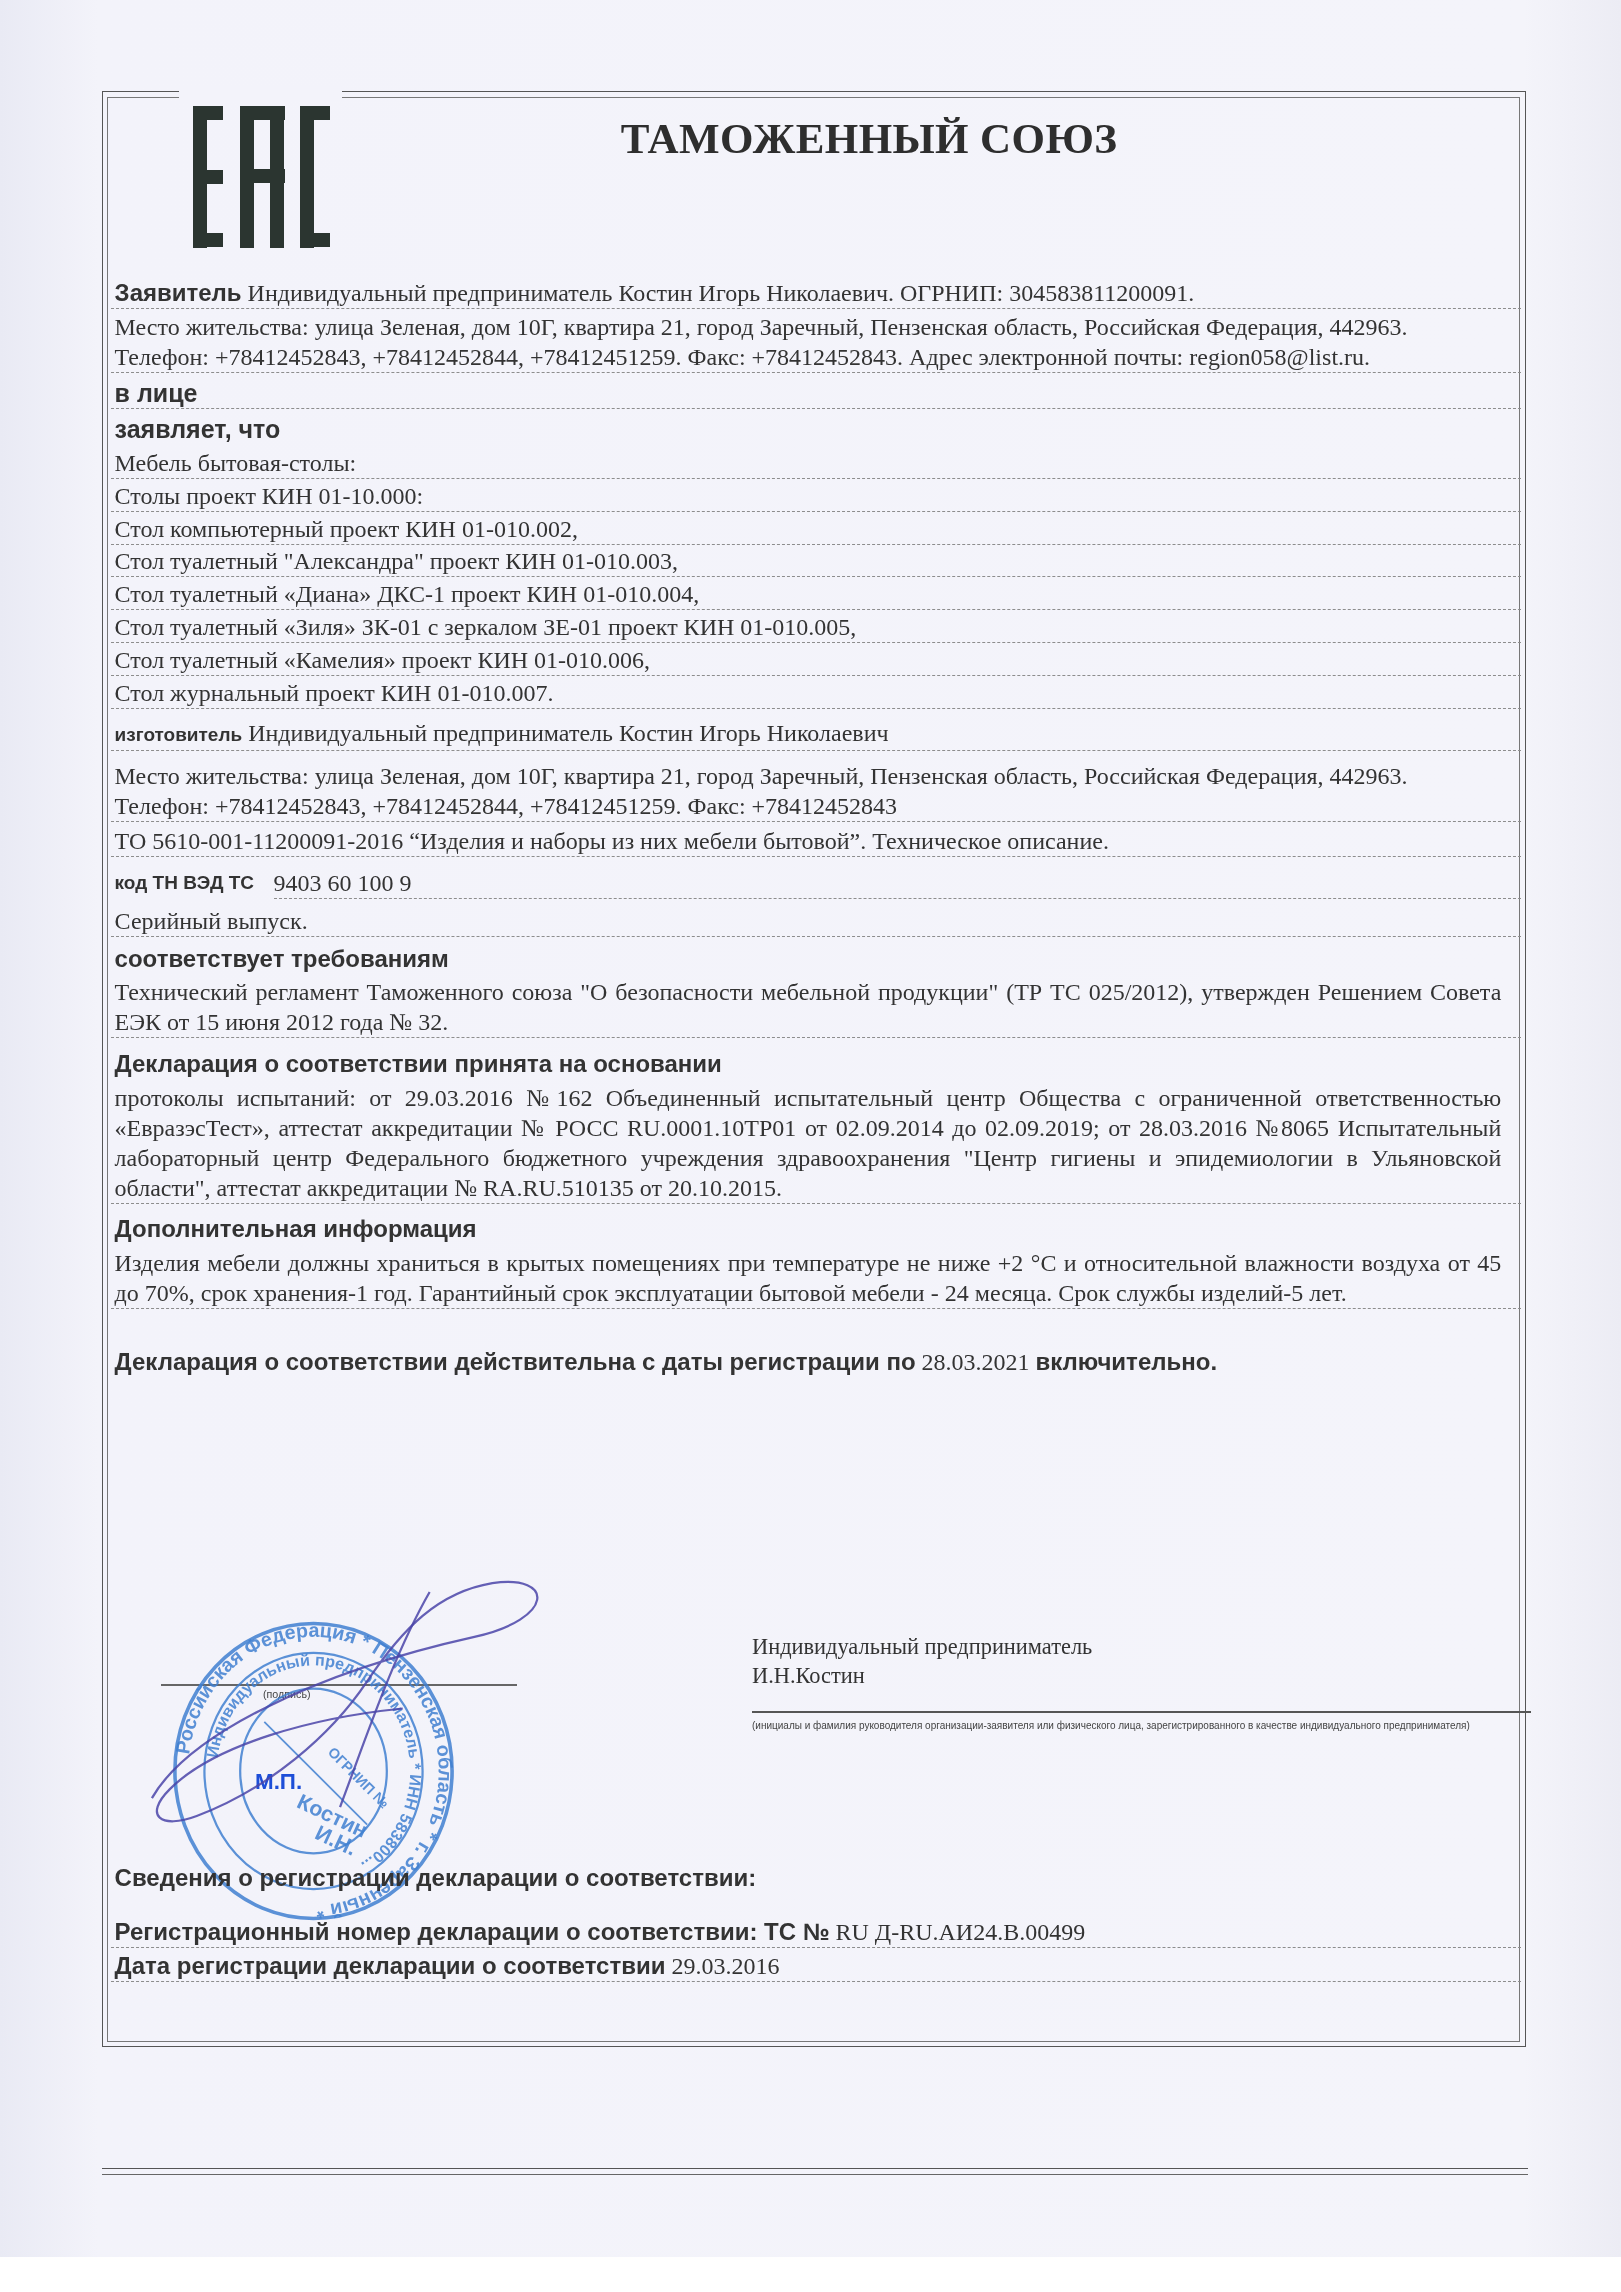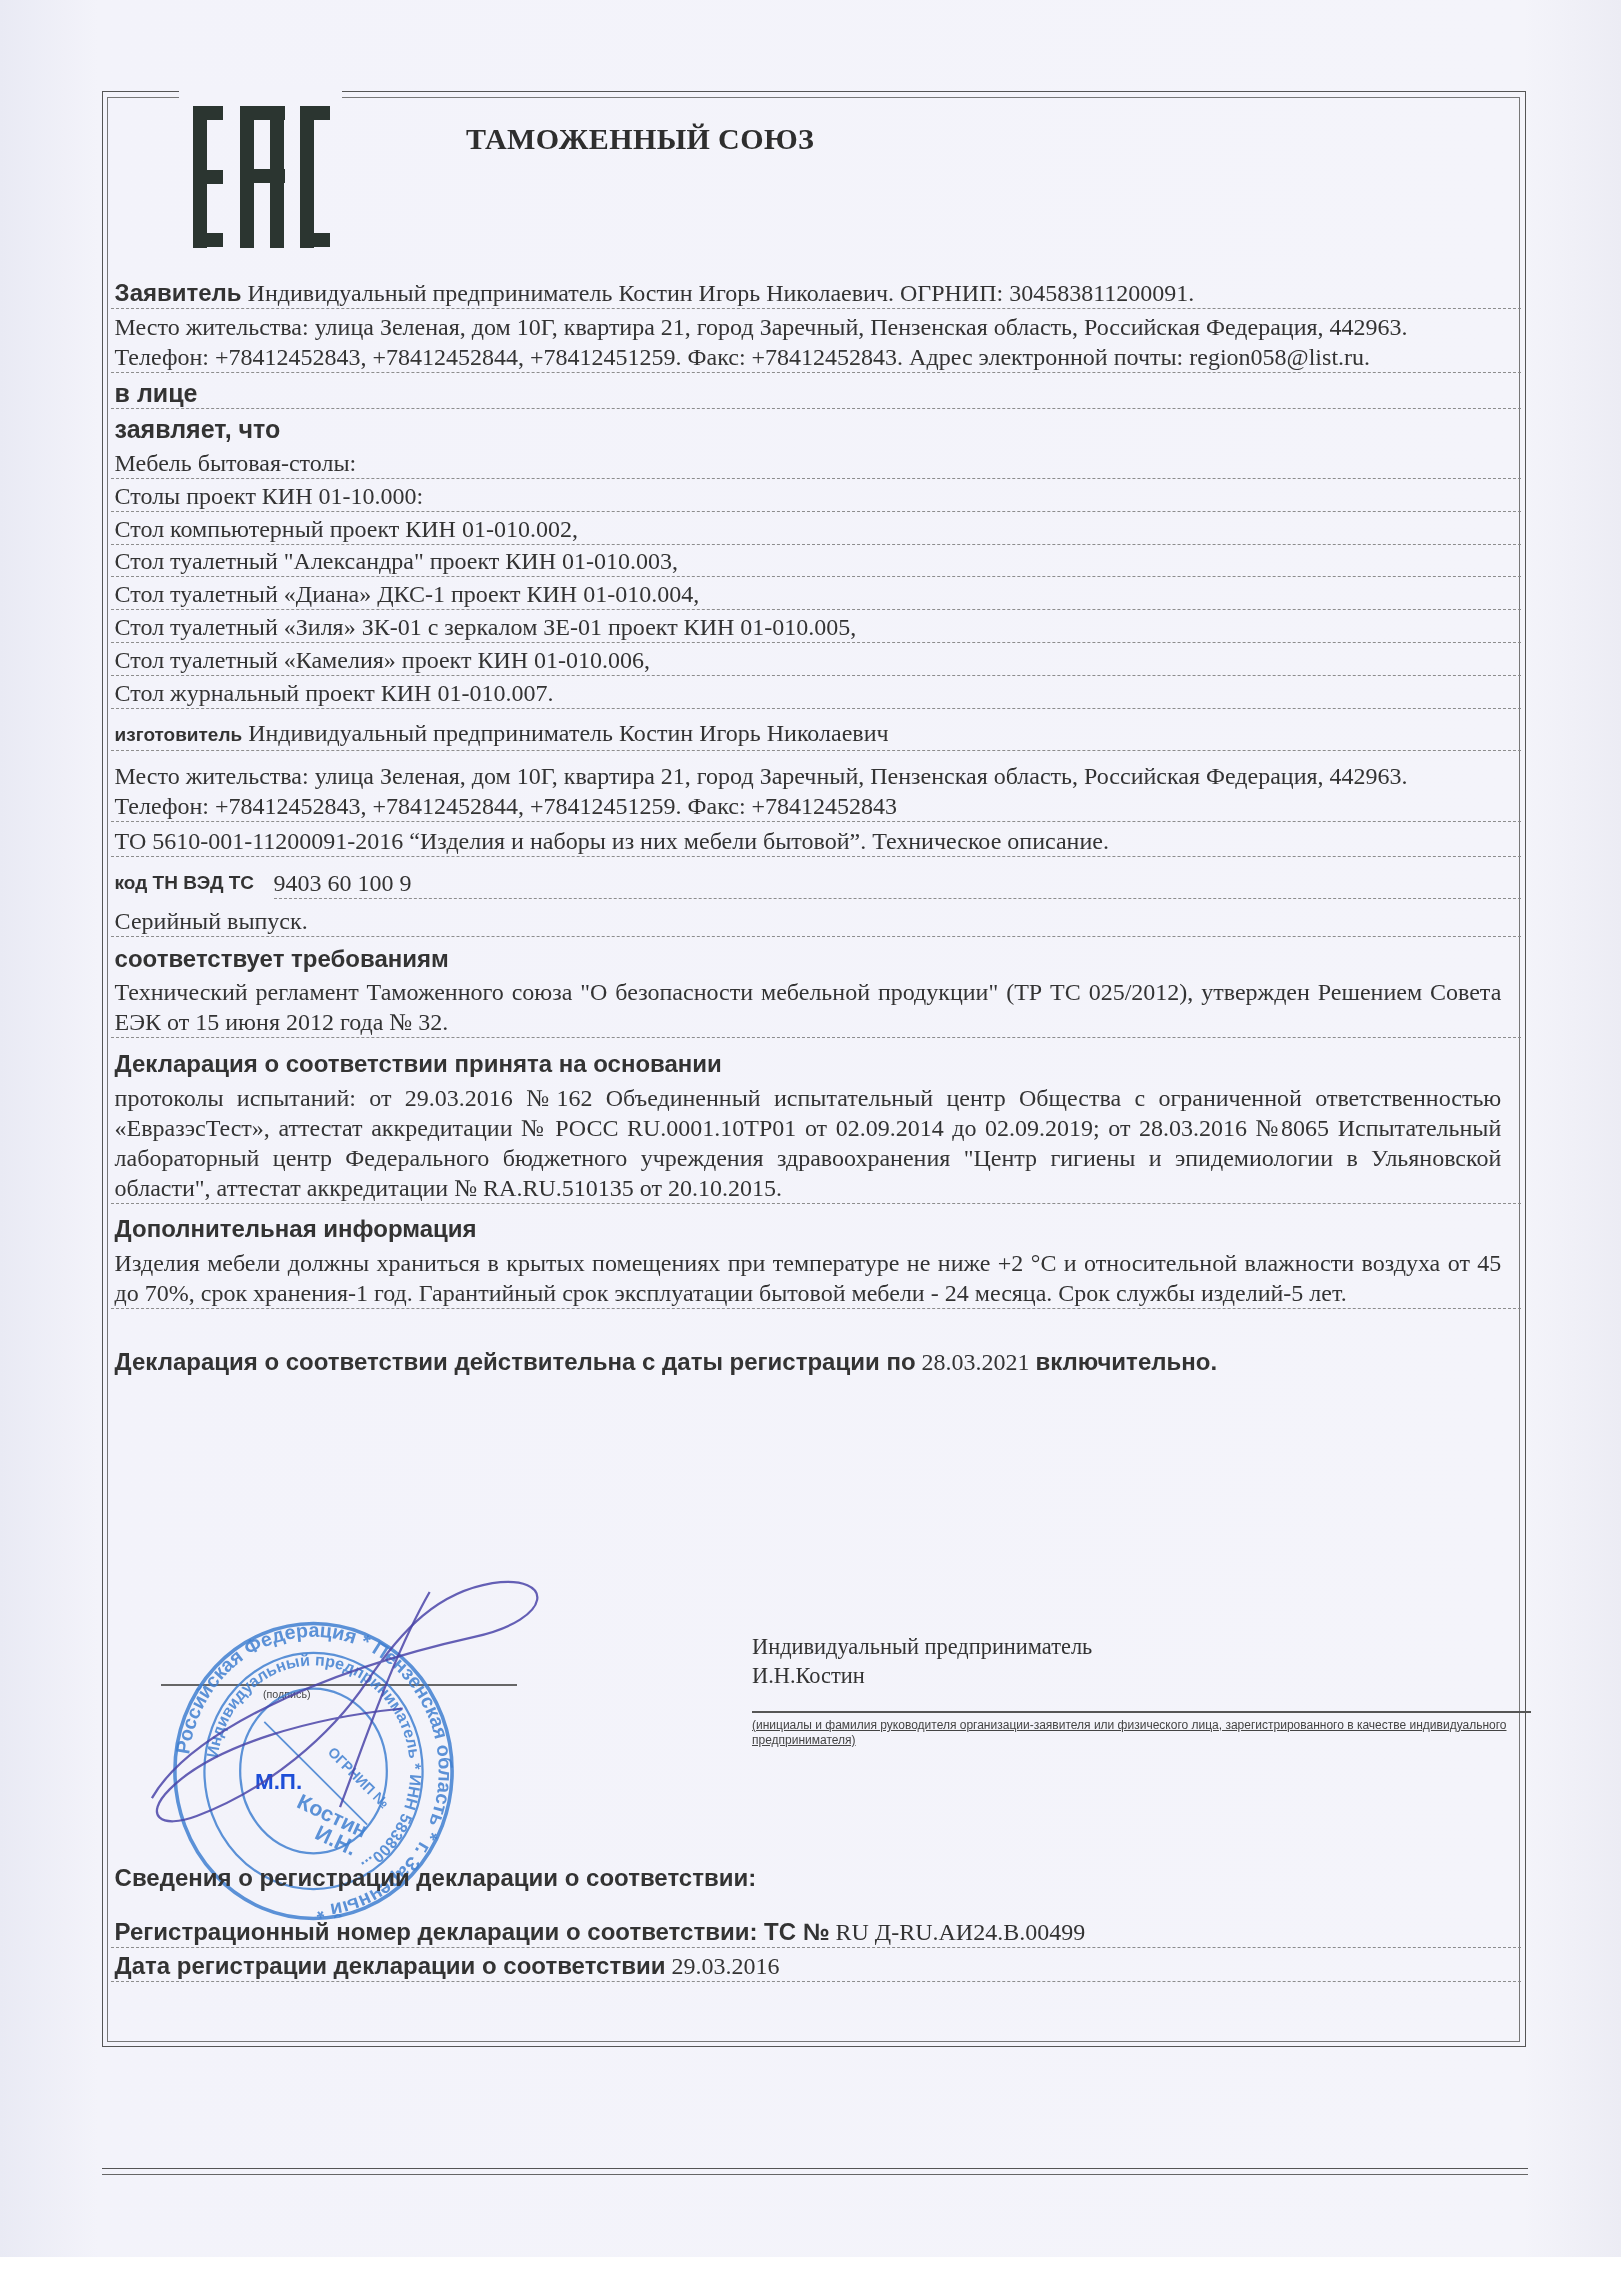--- a/index.html
+++ b/index.html
@@ -31,44 +31,44 @@
   .frame-bottom-thick {
     position: absolute; left: 102px; top: 2168px; width: 1426px; height: 4.5px;
     border-top: 1.8px solid #555; border-bottom: 1.8px solid #666;
   }
 
   
   .eac { position: absolute; left: 193px; top: 106px; width: 142px; height: 142px; }
   .eac div { position: absolute; background: #2b3530; }
 
   .header-title {
-    position: absolute; left: 466px; top: 116px; width: 806px; 
+    position: absolute; left: 466px; top: 116px; width: 806px; text-align: center;
     font-family: "Liberation Serif", serif; font-weight: bold; color: #2e2e2e;
-    font-size: 30px; line-height: 45px; letter-spacing: 0.4px;
+    font-size: 43px; line-height: 45px; letter-spacing: 0.4px;
   }
   .header-title span { display: block; }
 
   .content { position: absolute; left: 111px; top: 276px; width: 1410px; }
   .row {
     position: relative; border-bottom: 1.8px dashed #8d8d8d;
     padding-left: 3.6px; margin-right: 0;
   }
   .lbl-bold {
     font-family: "Liberation Sans", sans-serif; font-weight: bold; color: #333;
   }
   .serif { font-family: "Liberation Serif", serif; color: #333; }
   .t28 { font-size: 24px; line-height: 30px; }
   .t26 { font-size: 25px; line-height: 29.6px; }
   .t25 { font-size: 22.4px; line-height: 29.6px; }
   .small-lbl { font-size: 19px; }
   .justify { text-align: justify; text-align-last: left; }
 
   .sig-block { position: absolute; left: 752px; top: 1632px; width: 806px; }
   .sig-line { position: absolute; left: 0; top: 79px; width: 779px; height: 1.8px; background: #555; }
-  .sig-note { position: absolute; left: 0; top: 86px; width: 779px; font-family: "Liberation Sans", sans-serif; font-size: 12px; line-height: 15px; color: #444; text-decoration: underline; }
+  .sig-note { position: absolute; left: 0; top: 86px; width: 779px; font-family: "Liberation Sans", sans-serif; font-size: 10px; line-height: 15px; color: #444; }
   .podpis-line { position: absolute; left: 161px; top: 1684px; width: 356px; height: 1.8px; background: #666; }
   .podpis-lbl { position: absolute; left: 263px; top: 1688px; font-family: "Liberation Sans", sans-serif; font-size: 10.7px; color: #444; }
   .mp { position: absolute; left: 255px; top: 1769px; font-family: "Liberation Sans", sans-serif; font-weight: bold; font-size: 22.4px; color: #1d4ed8; text-align: right; }
 
   .stamp { position: absolute; left: 170px; top: 1619px; width: 287px; height: 304px; }
   .signature { position: absolute; left: 134px; top: 1574px; width: 430px; height: 269px; }
 
   .reg-section { position: absolute; left: 111px; top: 1858px; width: 1410px; }
 </style>
 </head>

